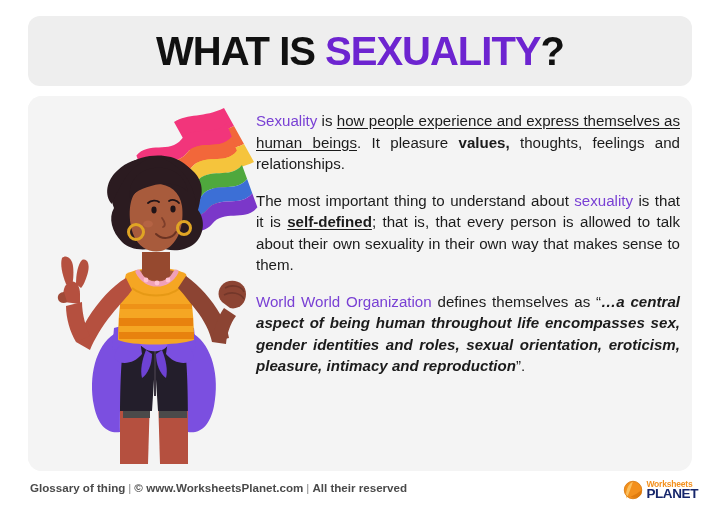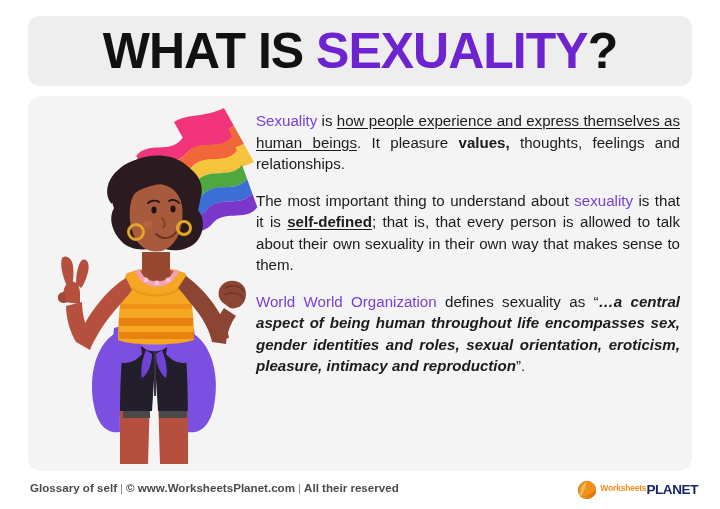--- a/index.html
+++ b/index.html
@@ -28,21 +28,21 @@
     height: 70px;
     background: #eeeeee;
     border-radius: 12px;
     display: flex;
     align-items: center;
     justify-content: center;
   }
   .title-text {
     font-family: "Liberation Sans", sans-serif;
     font-weight: bold;
-    font-size: 50px;
+    font-size: 40px;
     letter-spacing: -1px;
     line-height: 1;
     white-space: nowrap;
     color: #111111;
   }
   .title-text .accent { color: #6D24D0; }
 
   
   .main-panel {
     position: absolute;
@@ -111,21 +111,21 @@
   .logo {
     position: absolute;
     right: 22px;
     top: 2px;
     height: 26px;
     display: flex;
     align-items: center;
     gap: 3px;
   }
   .logo-mark { width: 20px; height: 20px; flex: none; }
-  .logo-words { display: flex; flex-direction: row; line-height: 1; }
+  .logo-words { display: flex; flex-direction: column; line-height: 1; }
   .logo-top {
     font-family: "Liberation Sans", sans-serif;
     font-size: 8.5px;
     font-weight: bold;
     color: #F3901D;
     letter-spacing: -0.2px;
   }
   .logo-bottom {
     font-family: Liberation Sans, sans-serif;
     font-size: 13.5px;
@@ -282,27 +282,27 @@
         </g>
       </svg>
     </div>
 
     <div class="text-column">
 
       <p class="para"><span class="purple">Sexuality</span><span> is </span><span class="ul">how people experience and express themselves as human beings</span><span>. It pleasure </span><span class="bold">values,</span><span> thoughts, feelings and relationships.</span></p>
 
       <p class="para"><span>The most important thing to understand about </span><span class="purple">sexuality</span><span> is that it is </span><span class="bold-ul">self-defined</span><span>; that is, that every person is allowed to talk about their own sexuality in their own way that makes sense to them.</span></p>
 
-      <p class="para"><span class="purple">World World Organization</span><span> defines sexuality as “</span><span class="ital">…a central aspect of being human throughout life encompasses sex, gender identities and roles, sexual orientation, eroticism, pleasure, intimacy and reproduction</span><span>”.</span></p>
+      <p class="para"><span class="purple">World World Organization</span><span> defines themselves as “</span><span class="ital">…a central aspect of being human throughout life encompasses sex, gender identities and roles, sexual orientation, eroticism, pleasure, intimacy and reproduction</span><span>”.</span></p>
 
     </div>
   </div>
 
   <div class="footer">
-    <div class="footer-text"><span>Glossary of self</span><span class="footer-sep">|</span><span>©</span>&nbsp;<span>www.WorksheetsPlanet.com</span><span class="footer-sep">|</span><span>All their reserved</span></div>
+    <div class="footer-text"><span>Glossary of thing</span><span class="footer-sep">|</span><span>©</span>&nbsp;<span>www.WorksheetsPlanet.com</span><span class="footer-sep">|</span><span>All their reserved</span></div>
 
     <div class="logo">
       <svg class="logo-mark" viewBox="0 0 24 24">
         <circle cx="12" cy="12" r="10.5" fill="#F3901D"></circle>
         <path d="M12 1.5 C7 5 5 9 4 14 C3.4 17 3.6 20 4.4 22.2 C7 16 10 9 12 1.5 Z" fill="#FBBF5E"></path>
         <path d="M22.5 12 C19 15 14 18 9 20 C13 22.5 19 21.5 22 17 Z" fill="#E07B0E"></path>
         <circle cx="12" cy="12" r="10.5" fill="none" stroke="#D9780C" stroke-width="1"></circle>
       </svg>
       <div class="logo-words">
         <span class="logo-top">Worksheets</span>

